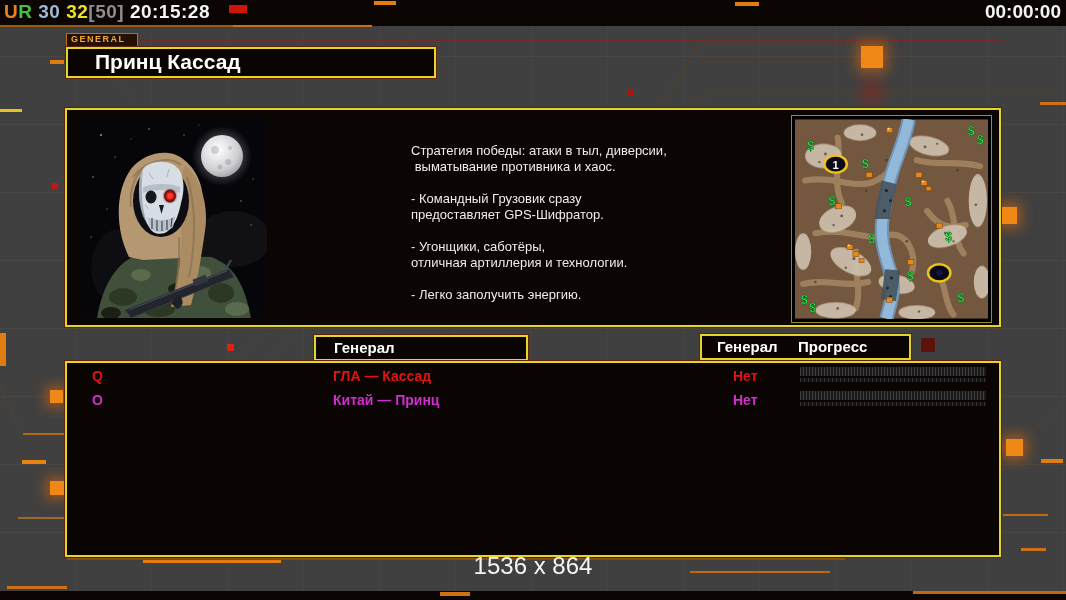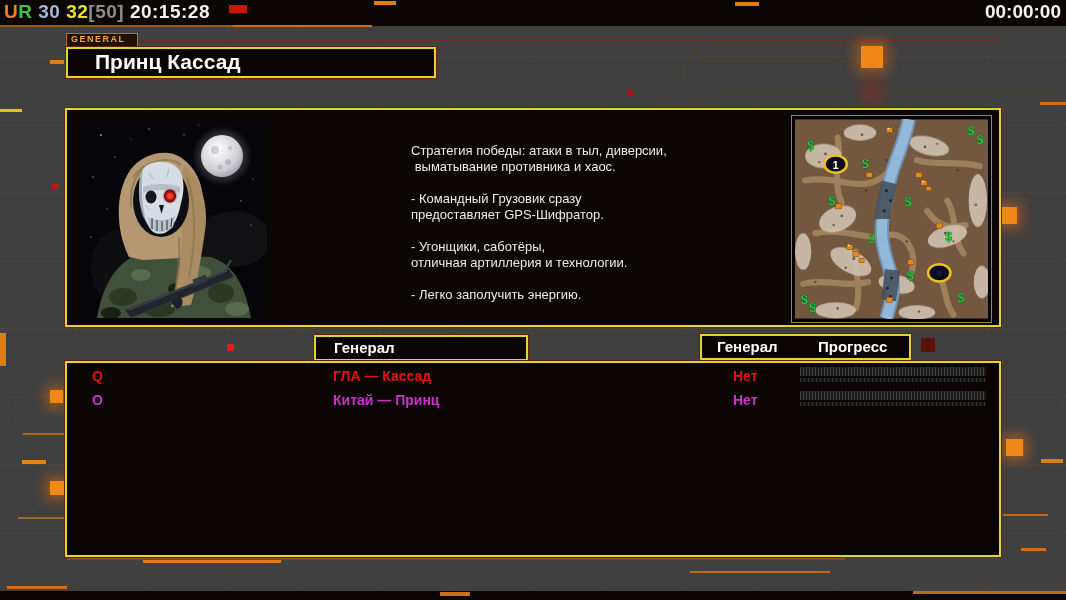--- a/index.html
+++ b/index.html
@@ -37,21 +37,21 @@
     font-size:13px; font-weight:normal; line-height:16px; white-space:pre-wrap; }
   .map-box { position:absolute; left:724px; top:5px; width:201px; height:208px;
     background:#000; border:1px solid #9b8a28; padding:3px; }
   .map-box svg { display:block; width:100%; height:100%; }
 
   .hdr { color:#fff; font-size:15px; font-weight:bold; line-height:22px; }
   .hdr-nick { left:66px; top:335px; width:153px; height:26px; padding-left:19px; }
   .hdr-general { left:314px; top:335px; width:214px; height:26px; padding-left:18px; }
   .hdr-team { left:700px; top:334px; width:211px; height:26px; }
   .hdr-team .t1 { position:absolute; left:15px; top:0; line-height:22px; }
-  .hdr-team .t2 { position:absolute; left:96px; top:0; line-height:22px;margin-left:20px; }
+  .hdr-team .t2 { position:absolute; left:96px; top:0; line-height:22px; }
 
   .list-panel { left:65px; top:361px; width:936px; height:196px; background:#0a0502; }
   .prow { position:absolute; left:0; width:100%; height:22px; font-size:14px; font-weight:bold; line-height:22px; }
   .prow .nick { position:absolute; left:25px; }
   .prow .general { position:absolute; left:266px; }
   .prow .team { position:absolute; left:666px; }
   .pbar { position:absolute; left:733px; top:2px; width:186px; height:15px; }
   .pbar .b1 { height:9px; background:repeating-linear-gradient(90deg,#404040 0 1px,#191919 1px 3px); }
   .pbar .b2 { margin-top:2px; height:4px; background:repeating-linear-gradient(90deg,#343434 0 1px,#141414 1px 4px); }
 
@@ -349,20 +349,21 @@
     <span class="nick" style="color: rgb(207, 47, 208);">O</span>
     <span class="general" style="color: rgb(207, 47, 208);">Китай — Принц</span>
     <span class="team" style="color: rgb(207, 47, 208);">Нет</span>
     <span class="pbar">
           <span class="b1" style="display:block"></span>
           <span class="b2" style="display:block"></span>
         </span>
   </div>
 </div>
 
+<div class="resolution">1536 x 864</div>
 
 <div class="decor" style="left:229px;top:5px;width:18px;height:8px;background:#cc1408;z-index:4"></div>
 <div class="decor" style="left:374px;top:1px;width:22px;height:4px;background:#e07c10;z-index:4"></div>
 <div class="decor" style="left:735px;top:2px;width:24px;height:4px;background:#e07c10;z-index:4"></div>
 <div class="decor" style="left:0;top:25px;width:372px;height:2px;background:#9a5a10;z-index:4"></div>
 <div class="decor" style="left:233px;top:25px;width:139px;height:2px;background:#c87014;z-index:4"></div>
 <div class="decor" style="left:50px;top:60px;width:14px;height:4px;background:#e07c10"></div>
 <div class="decor" style="left:0;top:109px;width:22px;height:3px;background:#e8c020"></div>
 <div class="decor" style="left:52px;top:183px;width:6px;height:6px;background:#c01810"></div>
 <div class="decor" style="left:628px;top:90px;width:5px;height:5px;background:#b01408"></div>

